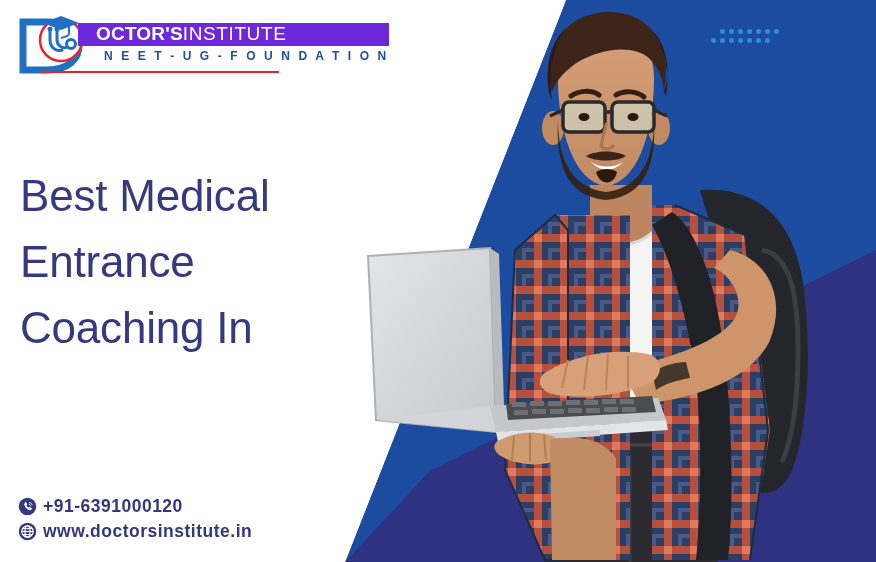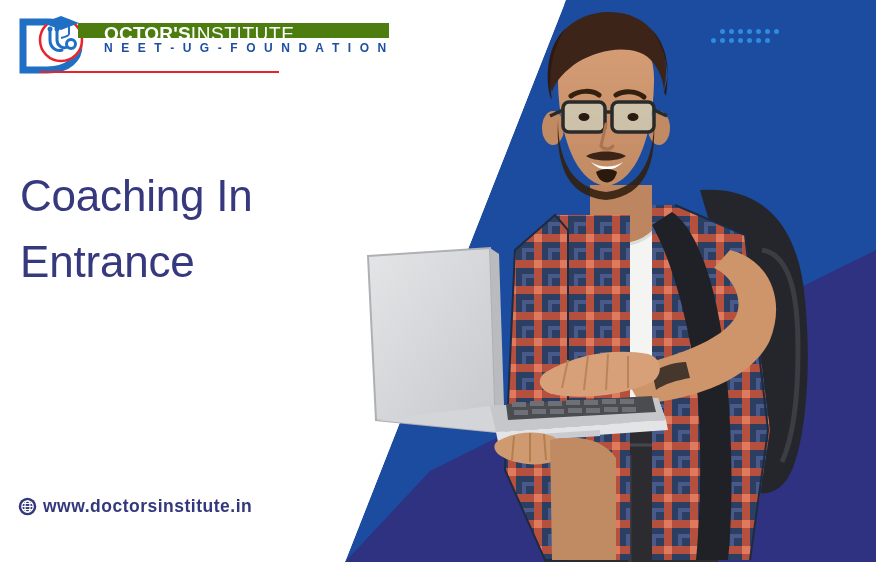--- a/index.html
+++ b/index.html
@@ -35,24 +35,24 @@
     position:absolute;left:17px;top:14px;
     width:262px;height:62px;
   }
   .logo-mark{
     position:absolute;left:0;top:0;width:86px;height:62px;
   }
   .logo-words{
     position:absolute;left:61px;top:9px;
   }
   .logo-bar{
-    background:#4d7c0f;
-    padding:3px 8px 4px 26px;
+    background:#6d28d9;
+    padding:3px 8px 4px 18px;
     display:block;
-    height:15px;
+    height:23px;
     box-sizing:border-box;
   }
   .logo-bar span{
     color:#ffffff;
     font-size:19px;
     font-weight:bold;
     letter-spacing:.2px;
     line-height:16px;
     display:inline-block;
     font-family:"Liberation Sans", sans-serif;
@@ -338,26 +338,39 @@
     <div class="logo-words">
       <div class="logo-bar">
         <span>OCTOR'S</span><span class="thin">INSTITUTE</span>
       </div>
       <div class="logo-sub">N E E T  - U G -  F O U N D A T I O N</div>
     </div>
     <div class="logo-underline"></div>
   </div>
 
   <h1 class="headline">
+    <span class="hl-line">Best Medical</span>
+    <span class="hl-line">Entrance</span>
     <span class="hl-line">Coaching In</span>
-    <span class="hl-line">Entrance</span>
   </h1>
 
   <div class="contact">
 
+    <div class="contact-row">
+      <svg class="ci" viewBox="0 0 24 24">
+        <circle cx="12" cy="12" r="11" fill="#33377C"></circle>
+        <path d="M8.4 6.6 c.7-.5 1.6-.3 2 .4 l1 1.6 c.3.5.2 1.1-.2 1.5 l-.7.6
+                 c.5 1.2 1.5 2.2 2.7 2.7 l.6-.7 c.4-.4 1-.5 1.5-.2 l1.6 1
+                 c.7.4.9 1.3.4 2 -.7 1-2 1.4-3.2 1 -2.8-.9-5.1-3.2-6-6
+                 -.4-1.2 0-2.5 1-3.2 Z" fill="#ffffff"></path>
+        <path d="M14.6 6.8 c1.6.3 2.9 1.6 3.2 3.2" stroke="#ffffff" stroke-width="1.1" fill="none" stroke-linecap="round"></path>
+        <path d="M14.2 9 c.8.2 1.4.8 1.6 1.6" stroke="#ffffff" stroke-width="1.1" fill="none" stroke-linecap="round"></path>
+      </svg>
+      <span class="ctext">+91-6391000120</span>
+    </div>
 
     <div class="contact-row">
       <svg class="ci" viewBox="0 0 24 24">
         <circle cx="12" cy="12" r="11" fill="#33377C"></circle>
         <circle cx="12" cy="12" r="7.2" fill="none" stroke="#ffffff" stroke-width="1.5"></circle>
         <ellipse cx="12" cy="12" rx="3.2" ry="7.2" fill="none" stroke="#ffffff" stroke-width="1.5"></ellipse>
         <path d="M4.8 12 H19.2" stroke="#ffffff" stroke-width="1.5"></path>
         <path d="M6 8.2 H18" stroke="#ffffff" stroke-width="1.2"></path>
         <path d="M6 15.8 H18" stroke="#ffffff" stroke-width="1.2"></path>
       </svg>

